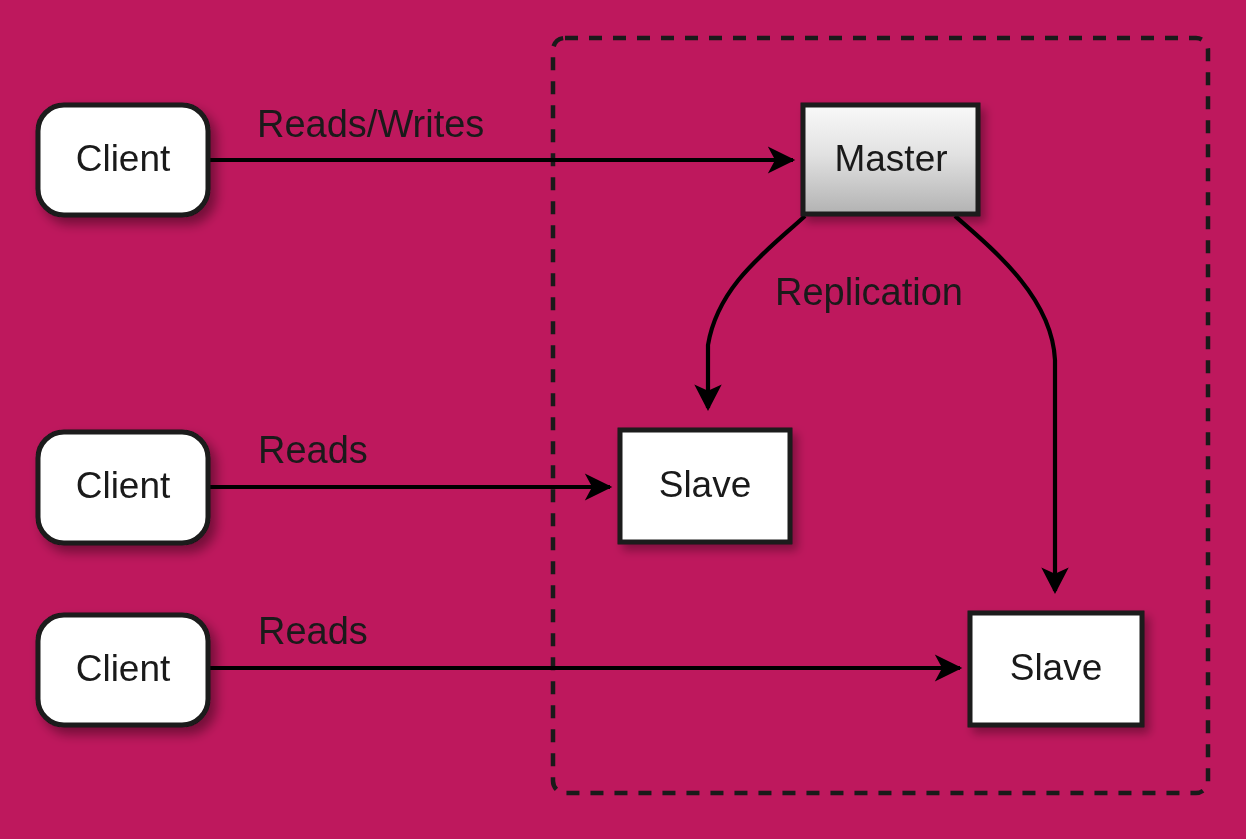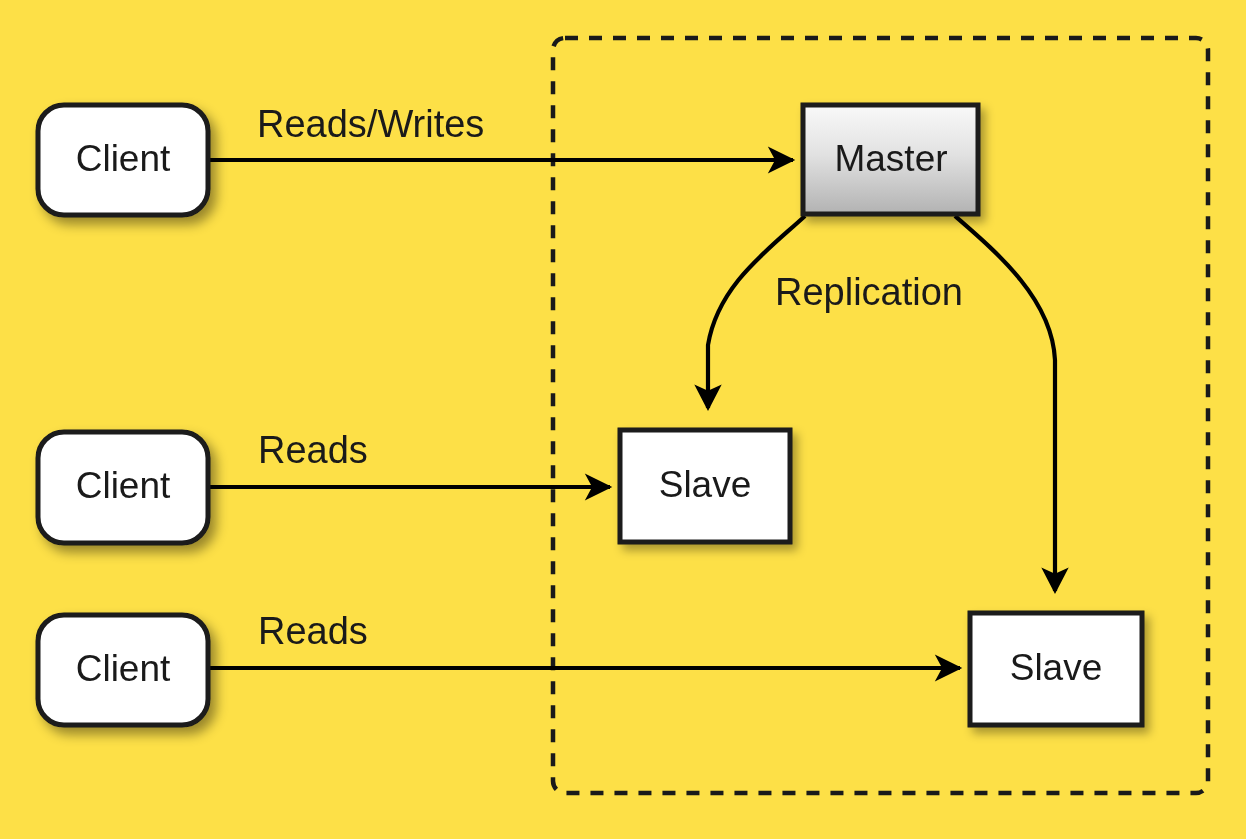--- a/index.html
+++ b/index.html
@@ -7,21 +7,21 @@
     padding: 0;
     background: #ffffff;
   }
   body {
     font-family: "Liberation Sans", sans-serif;
   }
   #canvas {
     position: relative;
     width: 1246px;
     height: 839px;
-    background: #fde047;
+    background: #be185d;
     overflow: hidden;
   }
   #diagram-svg {
     position: absolute;
     left: 0;
     top: 0;
     width: 1246px;
     height: 839px;
   }
   .node-label {

